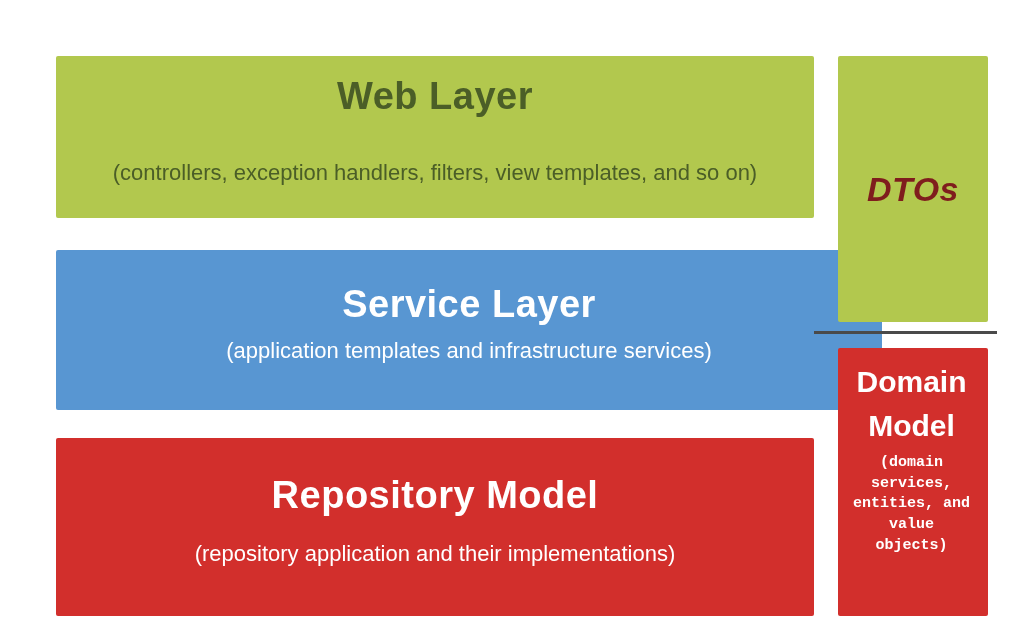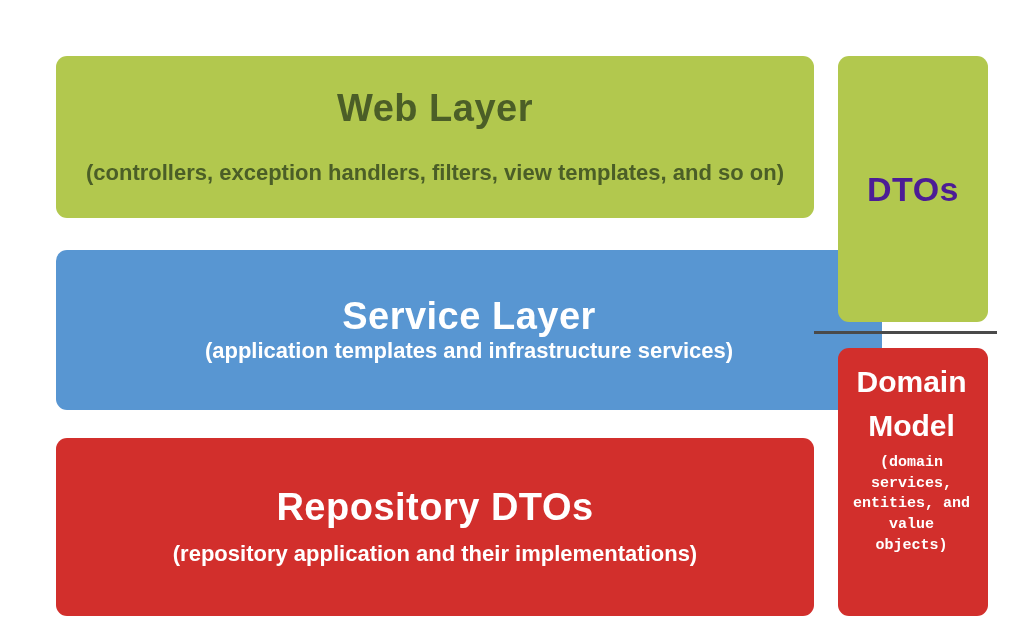--- a/index.html
+++ b/index.html
@@ -10,39 +10,39 @@
   }
   .canvas {
     position: relative;
     width: 1026px;
     height: 642px;
     background: #ffffff;
     overflow: hidden;
   }
   .box {
     position: absolute;
-    border-radius: 11px;
+    border-radius: 2px;
     display: flex;
     flex-direction: column;
     align-items: center;
     justify-content: center;
     text-align: center;
     box-sizing: border-box;
   }
   .layer-title {
     margin: 0;
     font-size: 38px;
     font-weight: 700;
     letter-spacing: 0.5px;
     line-height: 1.1;
   }
   .layer-subtitle {
-    margin: 0;
+    margin: 12px;
     font-size: 22px;
-    font-weight: 700;
+    font-weight: 400;
     line-height: 1.2;
   }
   
   .layer-web {
     left: 56px; top: 56px; width: 758px; height: 162px;
     background: #b2c84e;
     color: #4b5e27;
     gap: 30px;
   }
   .layer-service {
@@ -53,21 +53,22 @@
   .layer-repository {
     left: 56px; top: 438px; width: 758px; height: 178px;
     background: #d22f2c;
     color: #ffffff;
     gap: 12px;
   }
   
   .side-dtos {
     left: 838px; top: 56px; width: 150px; height: 266px;
     background: #b2c84e;
-    color: #4c1d95;
+    color: #7f1d1d;
+    font-style: italic;
   }
   .side-dtos .side-title {
     margin: 0;
     font-size: 34px;
     font-weight: 700;
     letter-spacing: 0.5px;
   }
   .divider {
     position: absolute;
     left: 814px; top: 331px;
@@ -105,21 +106,21 @@
     <h2 class="layer-title">Web Layer</h2>
     <p class="layer-subtitle">(controllers, exception handlers, filters, view templates, and so on)</p>
   </section>
 
   <section class="box layer-service">
     <h2 class="layer-title">Service Layer</h2>
     <p class="layer-subtitle">(application templates and infrastructure services)</p>
   </section>
 
   <section class="box layer-repository">
-    <h2 class="layer-title">Repository DTOs</h2>
+    <h2 class="layer-title">Repository Model</h2>
     <p class="layer-subtitle">(repository application and their implementations)</p>
   </section>
 
   <aside class="box side-dtos">
     <h2 class="side-title">DTOs</h2>
   </aside>
 
   <div class="divider"></div>
 
   <aside class="box side-domain">

